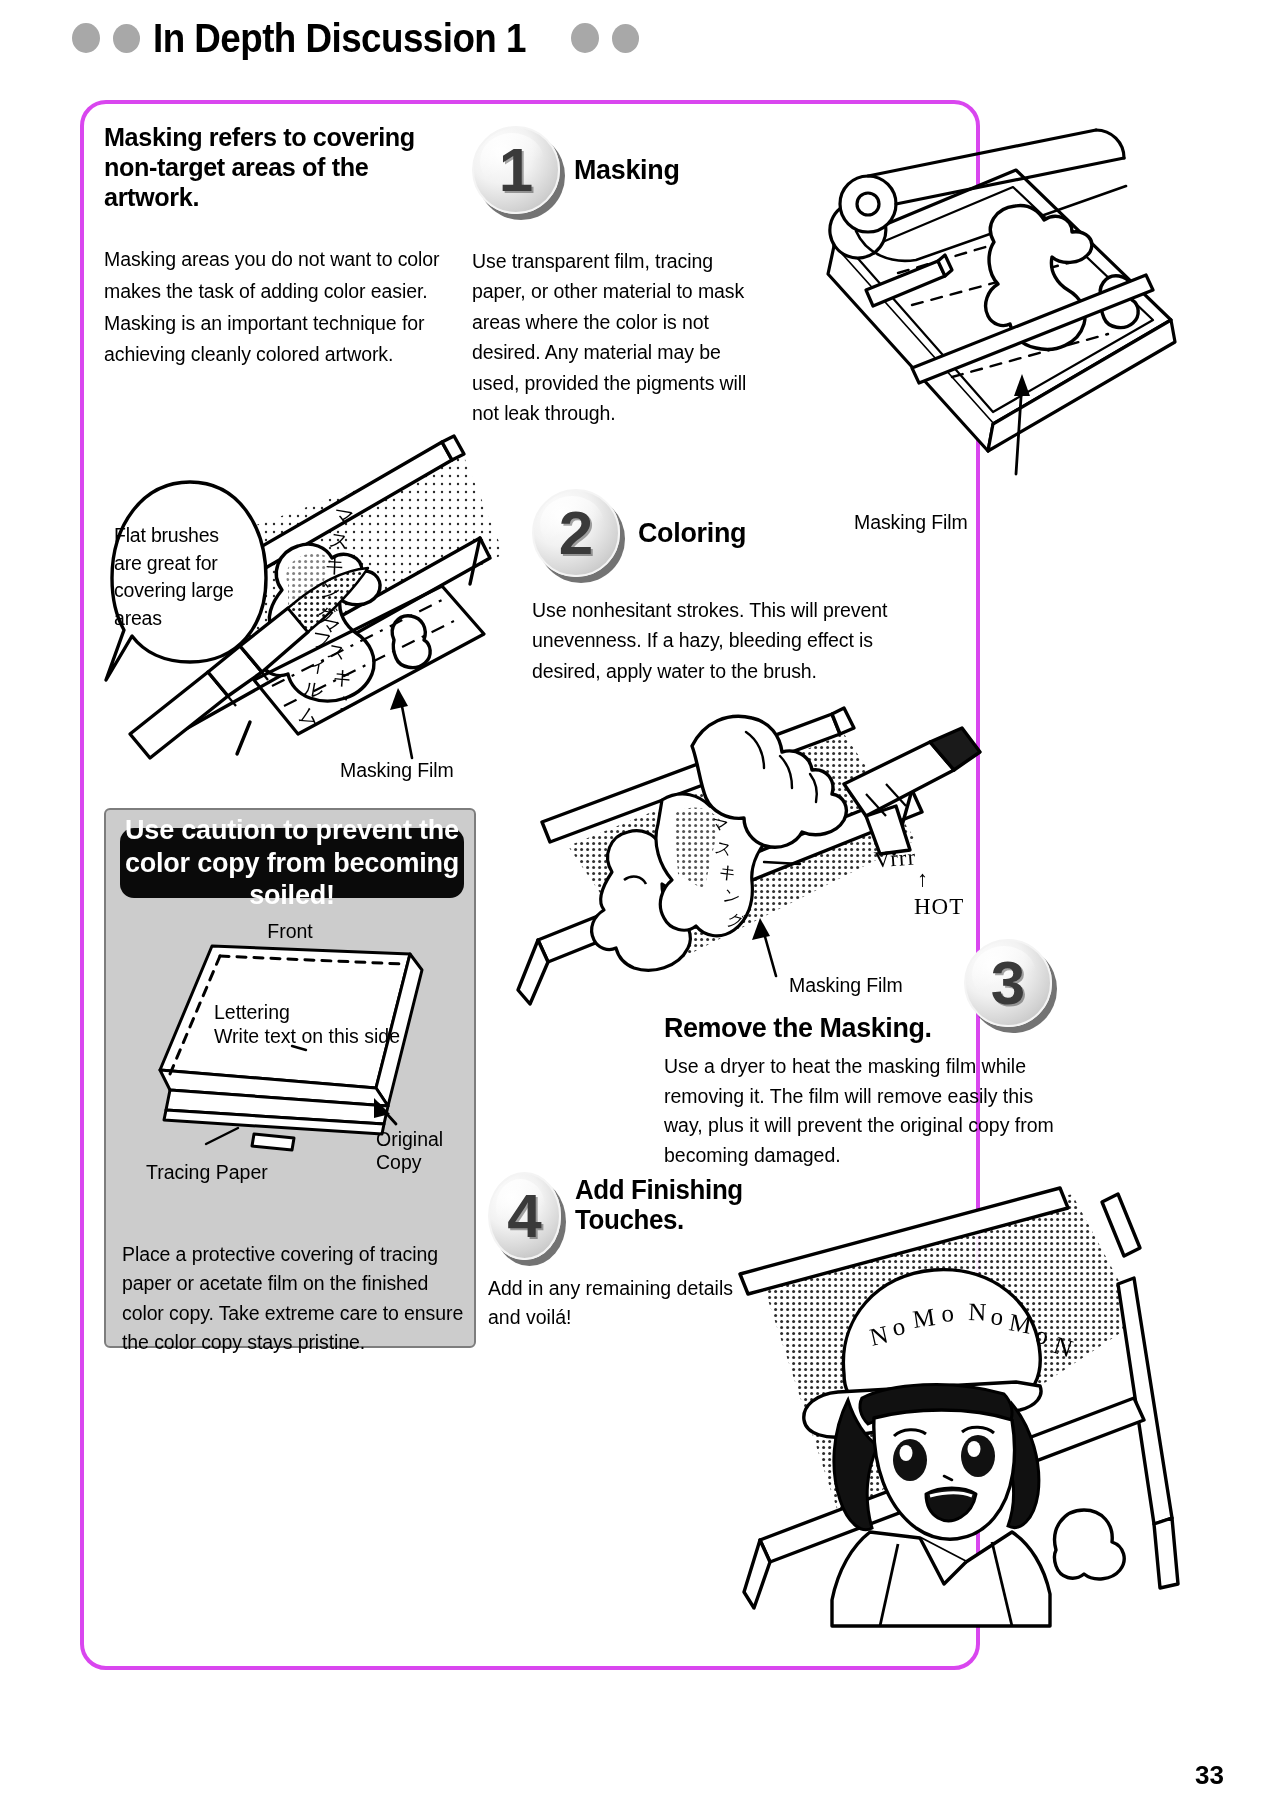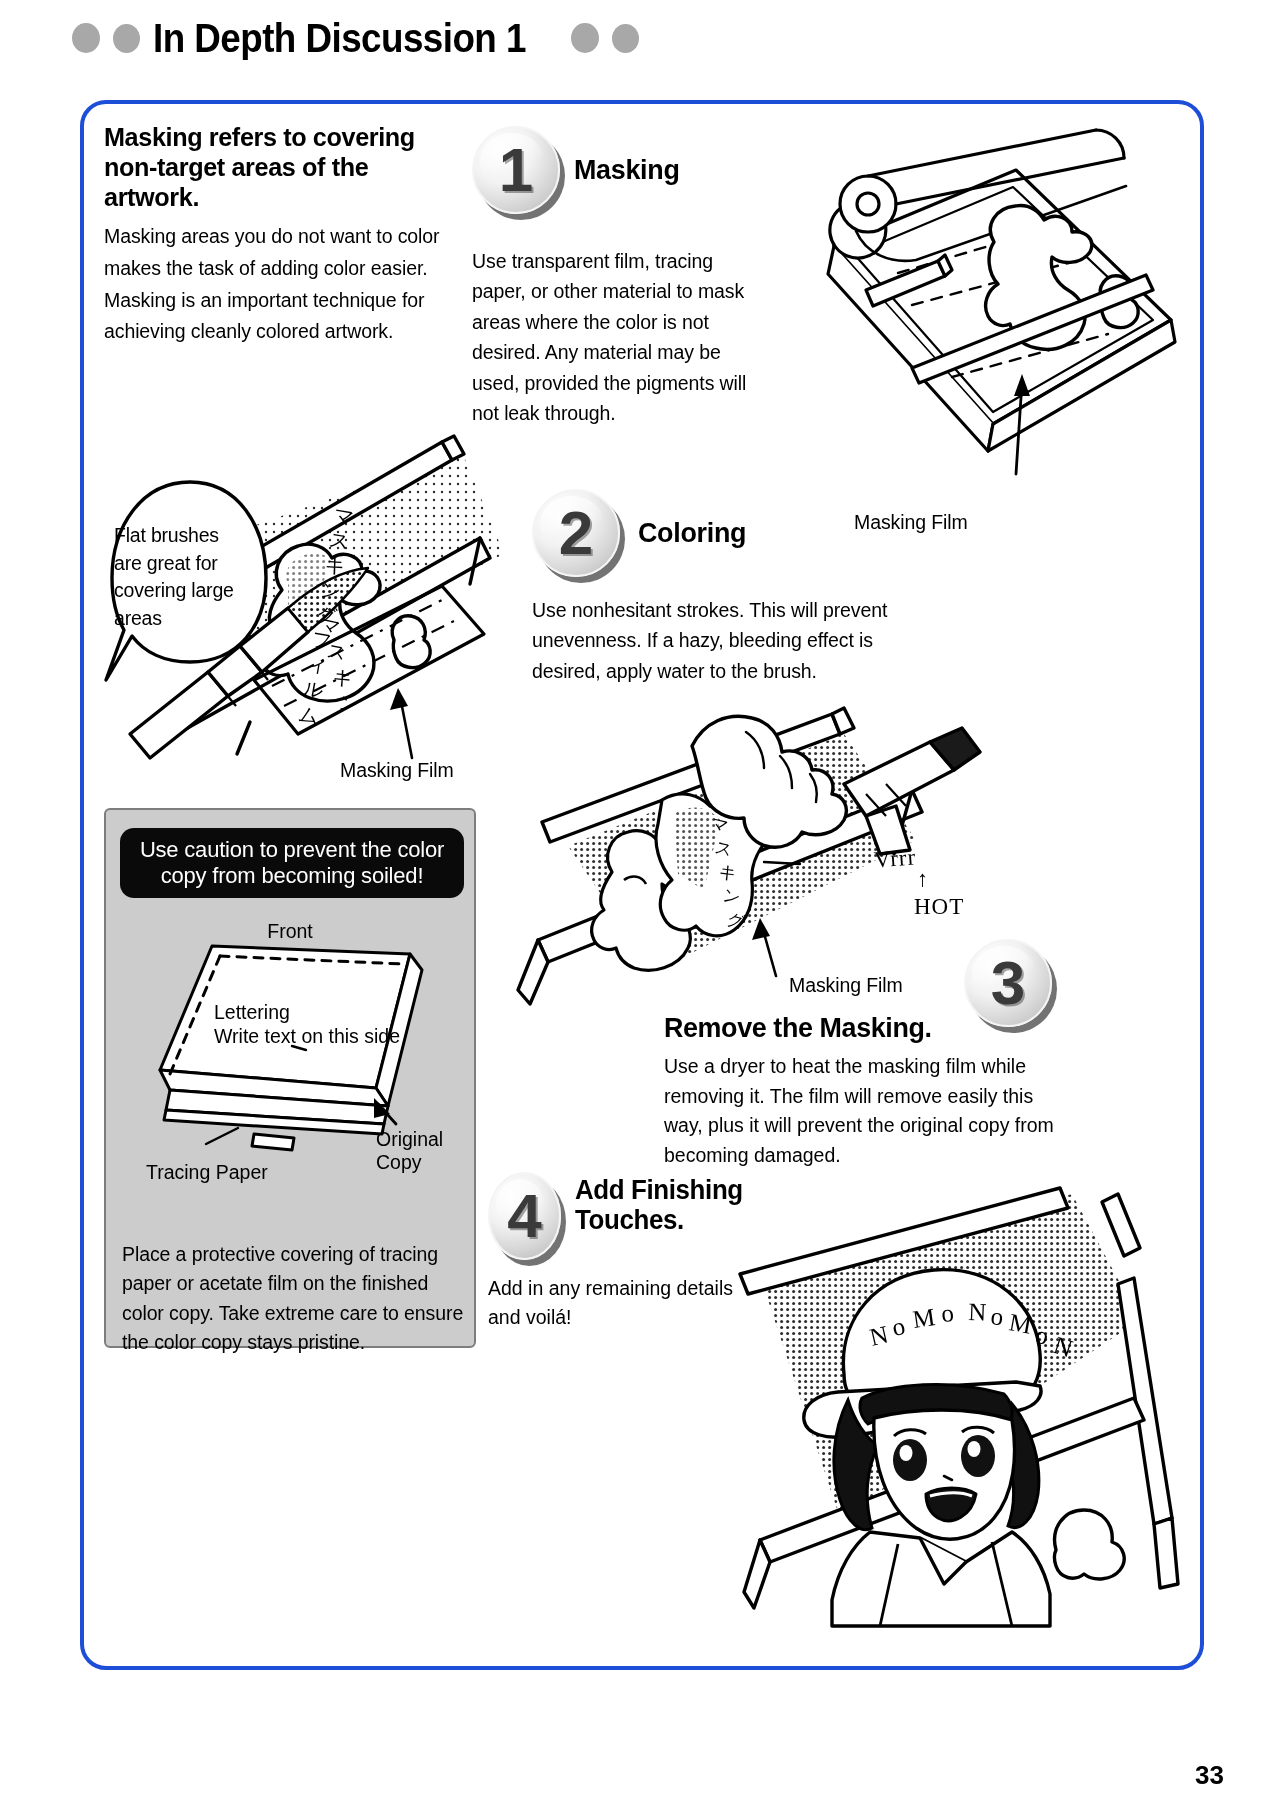--- a/index.html
+++ b/index.html
@@ -49,37 +49,37 @@
   }
   #hdr-banner-text {
     font-size:36px; font-weight:bold; letter-spacing:-0.3px;
     transform:scaleX(0.95);
     white-space:nowrap;
   }
 
   
   #frame {
     position:absolute; left:80px; top:100px;
-    width:1124px; height:1570px;
-    border:4px solid #1d4ed8;
+    width:900px; height:1570px;
+    border:4px solid #d946ef;
     border-radius:26px;
     background:#fff;
   }
 
   
   #intro {
     position:absolute; left:20px; top:18px; width:350px;
   }
   #intro-head {
     font-size:26px; font-weight:bold; line-height:1.16;
     letter-spacing:-0.4px;
     transform:scaleX(0.97); transform-origin:left top;
   }
   #intro-body {
-    margin-top:9px;
+    margin-top:32px;
     font-size:19.5px; line-height:1.62;
     letter-spacing:-0.1px;
   }
 
   
   .badge {
     position:relative;
     width:88px; height:88px; border-radius:50%;
     background:radial-gradient(circle at 32% 28%, #ffffff 0%, #f2f2f2 38%, #d2d2d2 72%, #b4b4b4 100%);
     box-shadow: 5px 6px 0 rgba(0,0,0,0.55);
@@ -147,21 +147,21 @@
   }
   #caution-banner {
     position:absolute; left:14px; top:18px;
     width:344px; height:70px;
     background:#0a0a0a;
     border-radius:14px;
     display:flex; align-items:center; justify-content:center;
     text-align:center;
   }
   #caution-banner-text {
-    color:#fff; font-size:22px; font-weight:normal; line-height:1.2;
+    color:#fff; font-size:27px; font-weight:bold; line-height:1.2;
     letter-spacing:-0.2px;
   }
   #caution-front {
     position:absolute; left:0; right:0; top:110px;
     text-align:center; font-size:19.5px;
   }
   #caution-foot {
     position:absolute; left:16px; top:430px; width:344px;
     font-size:19.5px; line-height:1.5; letter-spacing:-0.1px;
   }

